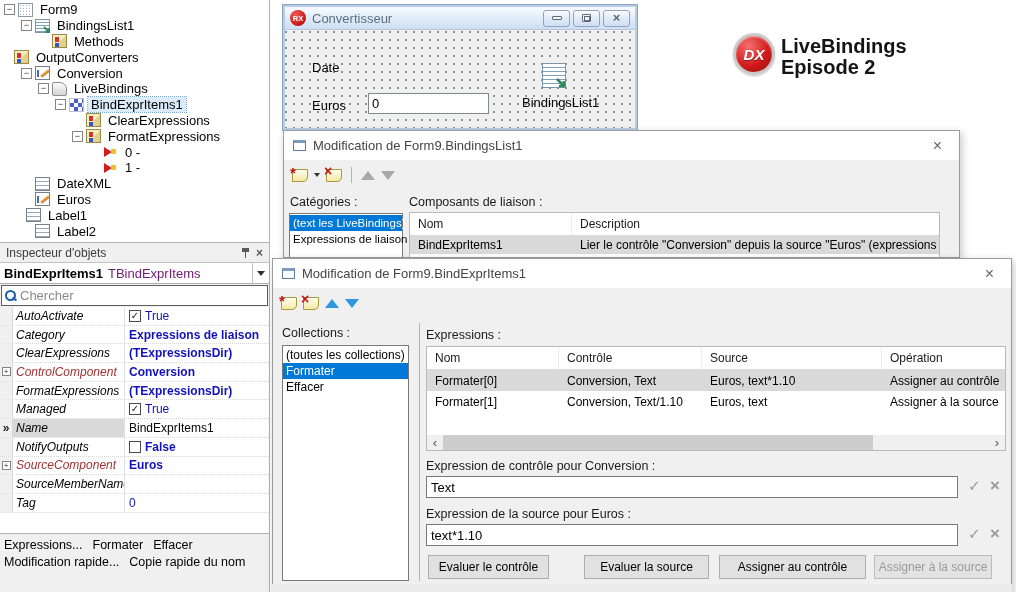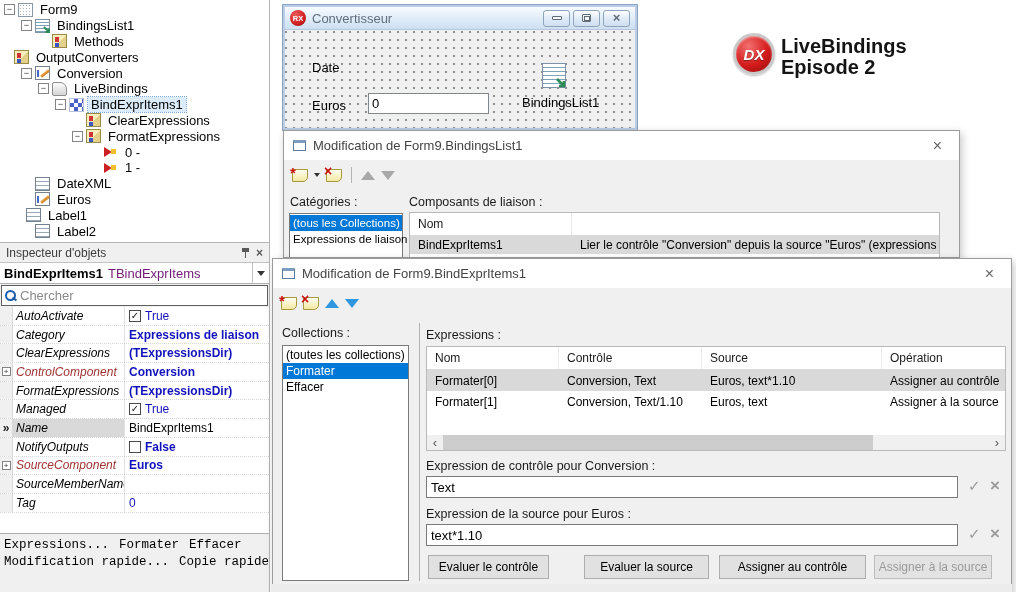--- a/index.html
+++ b/index.html
@@ -81,21 +81,21 @@
   .pname { flex:none; width:112px; padding-left:3px; border-right:1px solid #e0e0e0; height:100%;
     display:flex; align-items:center; white-space:nowrap; overflow:hidden;font-style:italic; }
   .pname.red { color:#a03232; }
   .pname.sel { background:#d9d9d9; }
   .pval { flex:1; padding-left:4px; display:flex; align-items:center; white-space:nowrap; overflow:hidden; }
   .navy { color:#1212bd; } .vbold { font-weight:bold; }
   .cbox { flex:none; width:12px; height:12px; border:1.5px solid #4a4a4a; background:#fff; margin-right:4px;
     font-size:10px; line-height:10px; text-align:center; color:#1a1a1a; }
   .gutchev { font-weight:bold; font-size:12px; color:#222; }
   .oi-links { padding:4px 4px 0 4px; font-size:12.5px; background:#f0f0f0; }
-  .oi-links .lrow { margin-bottom:3px; white-space:nowrap;font-family:Liberation Mono, monospace; }
+  .oi-links .lrow { margin-bottom:3px; white-space:nowrap; }
   .oi-links span { margin-right:10px; }
 
   
   #form-window { left:283px; top:5px; width:354px; height:125px; border:2px solid #b9cde6;
     box-shadow:0 0 0 1px #8aa4c2; background:#f0f0f0; overflow:hidden; }
   .form-titlebar { height:23px; background:linear-gradient(#f7fbff,#e3eef9 45%,#cddff1);
     border-bottom:1px solid #b5c8dd; display:flex; align-items:center; padding:0 5px; }
   .rx-badge { flex:none; width:16px; height:16px; border-radius:50%;
     background:radial-gradient(circle at 35% 30%, #ef5a5a, #cf1f1f 60%, #8f0d0d); color:#fff;
     font-size:7.5px; font-weight:bold; display:flex; align-items:center; justify-content:center; margin-right:6px; }
@@ -394,27 +394,28 @@
     <div class="dlg-toolbar">
       <span class="note-icon new"></span>
       <span class="chev-down"></span>
       <span class="note-icon del"></span>
       <span class="tb-sep"></span>
       <span class="arr up gray"></span>
       <span class="arr down gray"></span>
     </div>
     <span class="dlg-label" style="left:6px;top:64px">Catégories :</span>
     <div class="listbox" style="left:5px;top:82px;width:114px;height:60px;font-size:11.5px">
-      <div class="lb-item sel">(tous les Collections)</div>
+      <div class="lb-item sel">(text les LiveBindings)</div>
       <div class="lb-item">Expressions de liaison</div>
     </div>
     <span class="dlg-label" style="left:125px;top:64px">Composants de liaison :</span>
     <div class="gridbox" style="left:125px;top:81px;width:531px;height:60px">
       <div class="ghead">
         <span class="gc" style="width:162px">Nom</span>
+        <span class="gc" style="flex:1;border-right:none">Description</span>
       </div>
       <div class="grow sel" style="height:18px">
         <span class="gc" style="width:162px">BindExprItems1</span>
         <span class="gc" style="flex:1">Lier le contrôle "Conversion" depuis la source "Euros" (expressions 2)</span>
       </div>
     </div>
   </div>
 
   <div id="dlg-bindexpr" class="abs dialog">
     <div class="dlg-titlebar">

